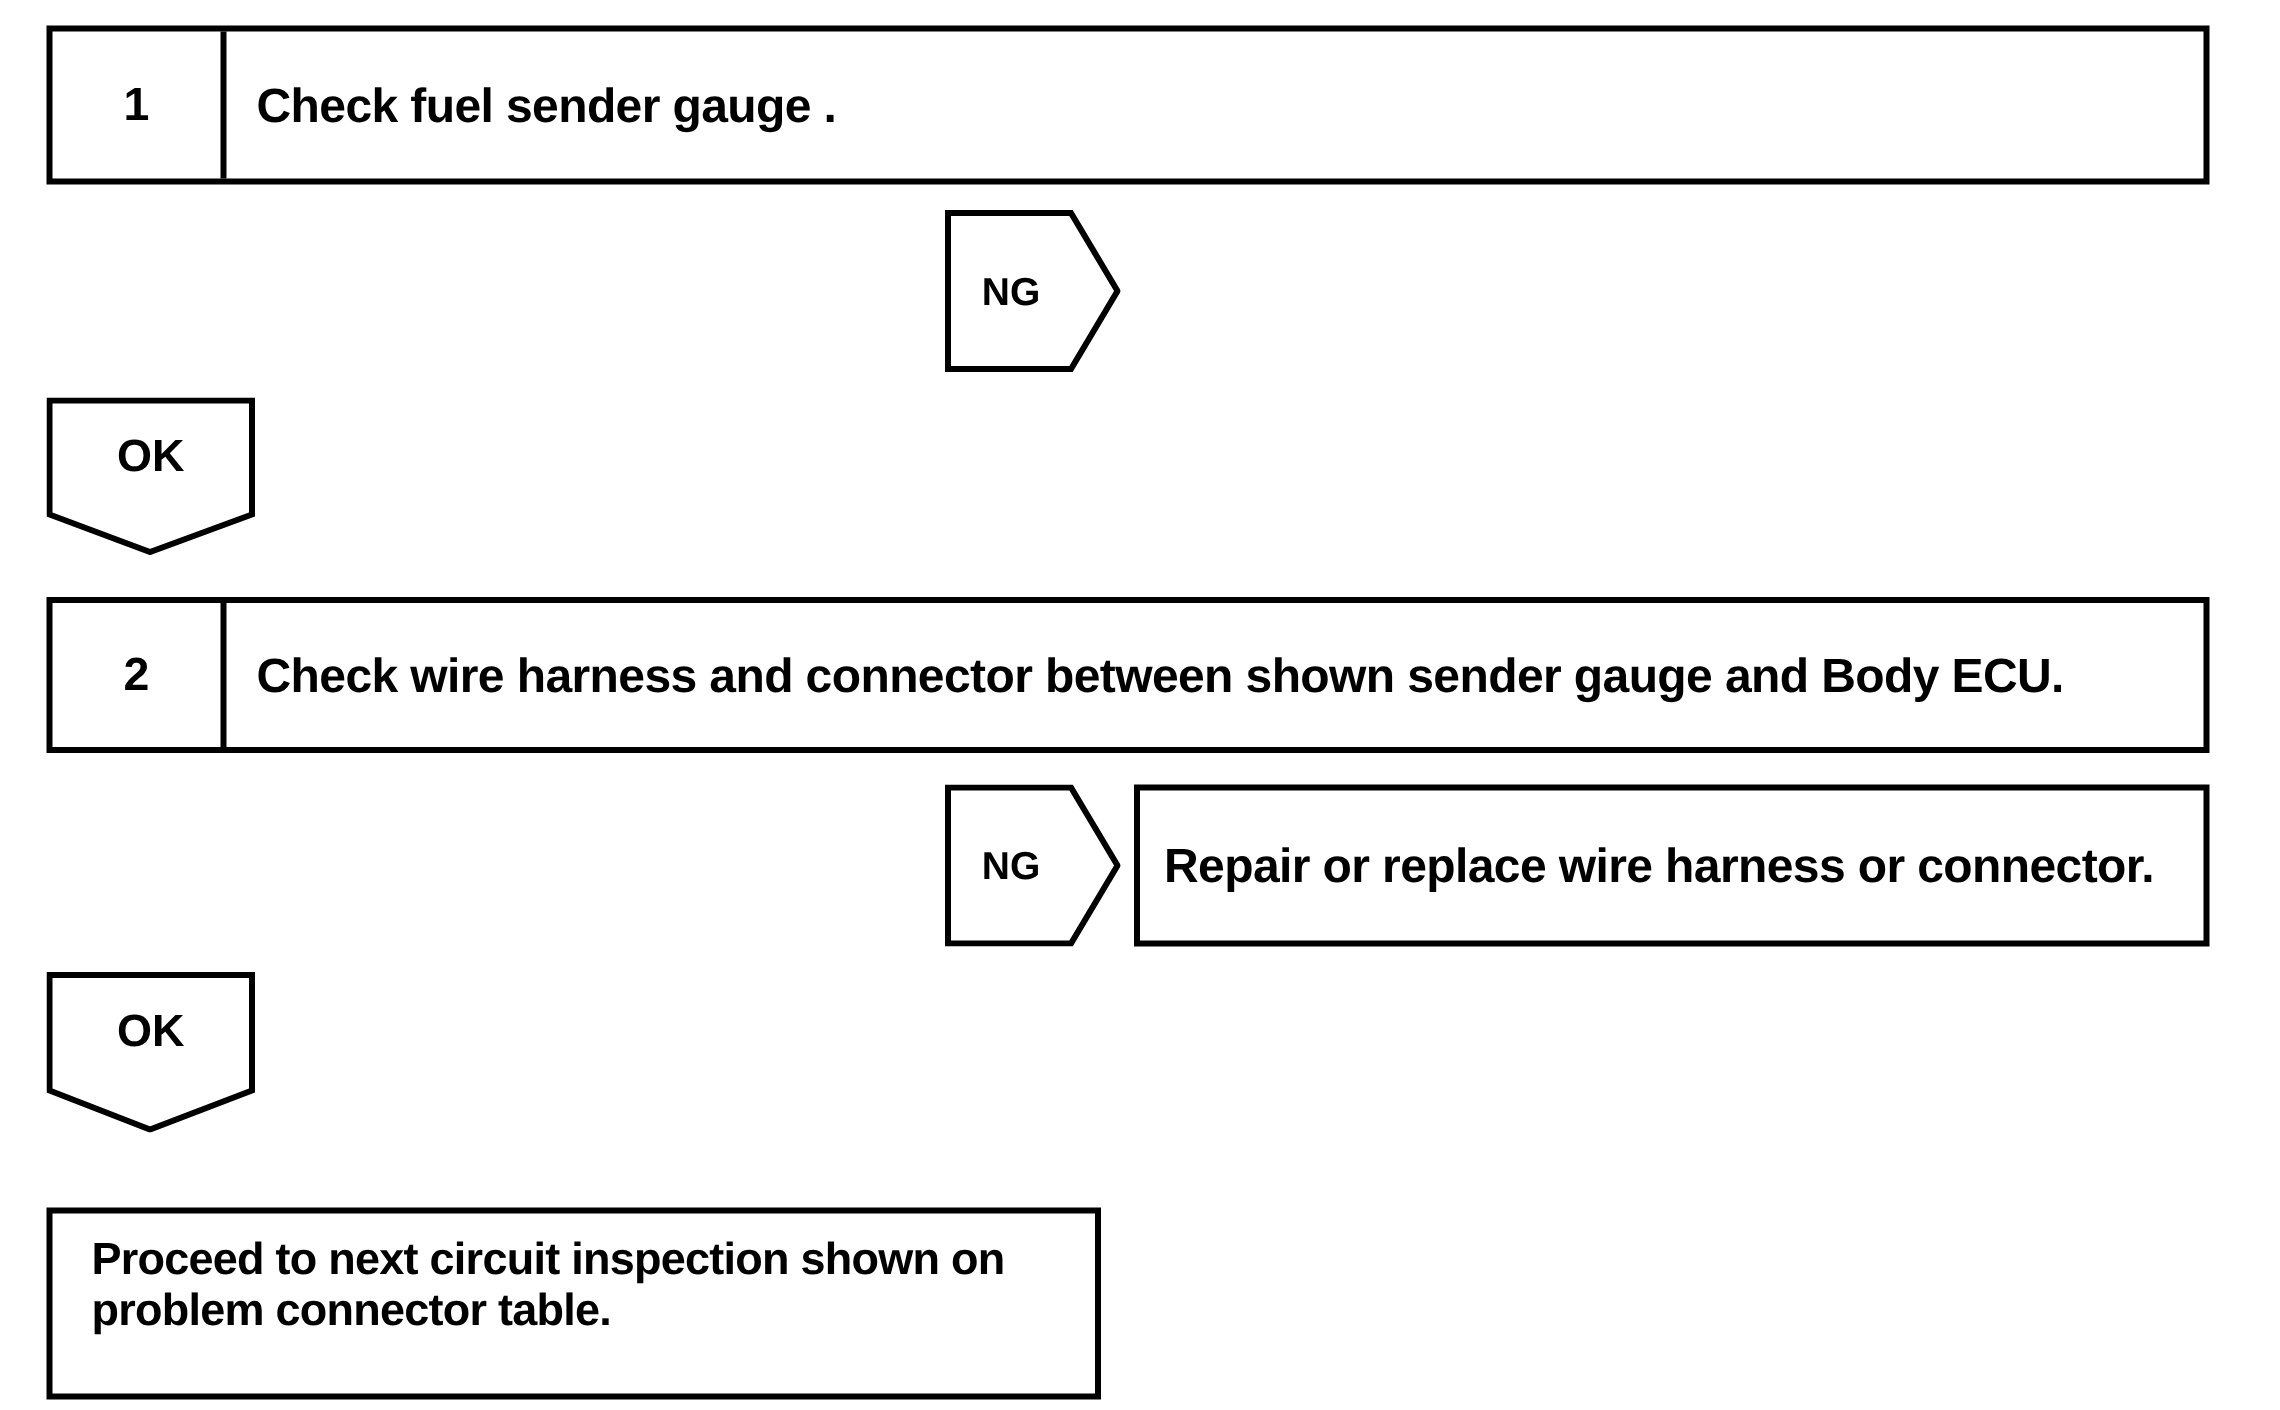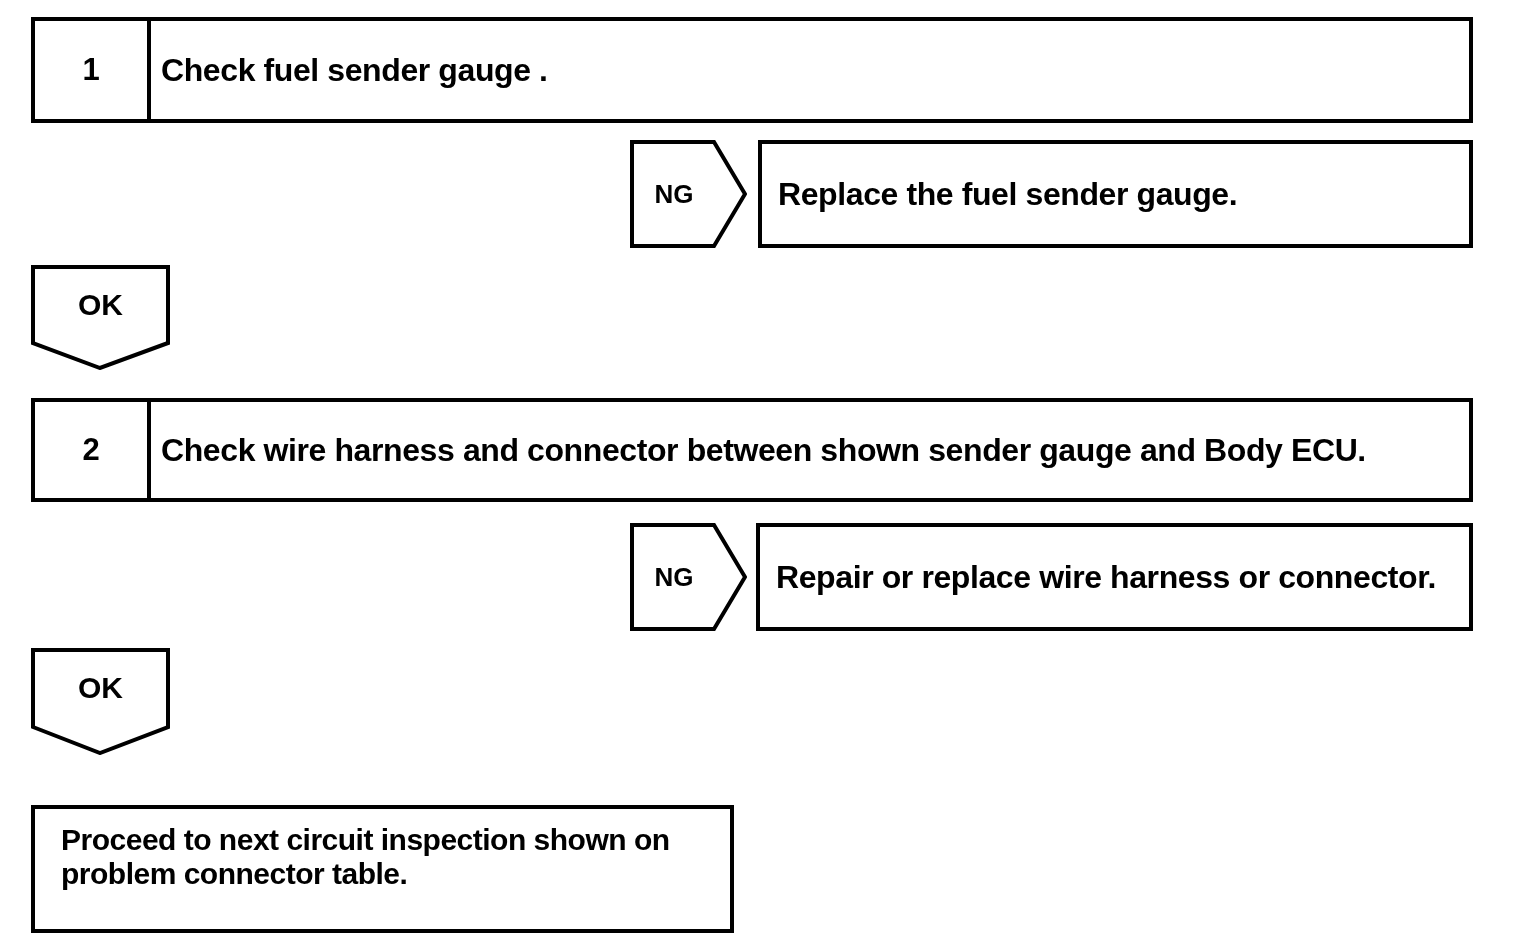--- a/index.html
+++ b/index.html
@@ -46,21 +46,21 @@
     align-items: center;
     justify-content: center;
     font-size: 31px;
     font-weight: bold;
     letter-spacing: 0px;
   }
   .step-text {
     flex: 1 1 auto;
     display: flex;
     align-items: center;
-    padding-left: 10px;
+    padding-left: 20px;
     font-size: 32px;
     font-weight: bold;
     letter-spacing: -0.4px;
     white-space: nowrap;
   }
 
   
   .result-box {
     border: 4px solid #000;
     background: #fff;
@@ -140,23 +140,20 @@
     <div class="step-text">Check fuel sender gauge .</div>
   </div>
 
   <div class="ng-shape" style="left:630px; top:140px; width:117px; height:108px;">
     <svg width="117" height="108" viewBox="0 0 117 108" aria-hidden="true">
       <path d="M2,2 L84,2 L115,54 L84,106 L2,106 Z" fill="#ffffff" stroke="#000000" stroke-width="4" stroke-linejoin="miter"></path>
     </svg>
     <div class="ng-label">NG</div>
   </div>
 
-  <div class="node result-box" style="left:758px; top:140px; width:715px; height:108px;">
-    <span>Replace the fuel sender gauge.</span>
-  </div>
 
   <div class="ok-shape" style="left:31px; top:265px; width:139px; height:105px;">
     <svg width="139" height="105" viewBox="0 0 139 105" aria-hidden="true">
       <path d="M2,2 L137,2 L137,78 L69,103 L2,78 Z" fill="#ffffff" stroke="#000000" stroke-width="4" stroke-linejoin="miter"></path>
     </svg>
     <div class="ok-label">OK</div>
   </div>
 
   <div class="node step-row" style="left:31px; top:398px; width:1442px; height:104px;">
     <div class="step-num">2</div>

